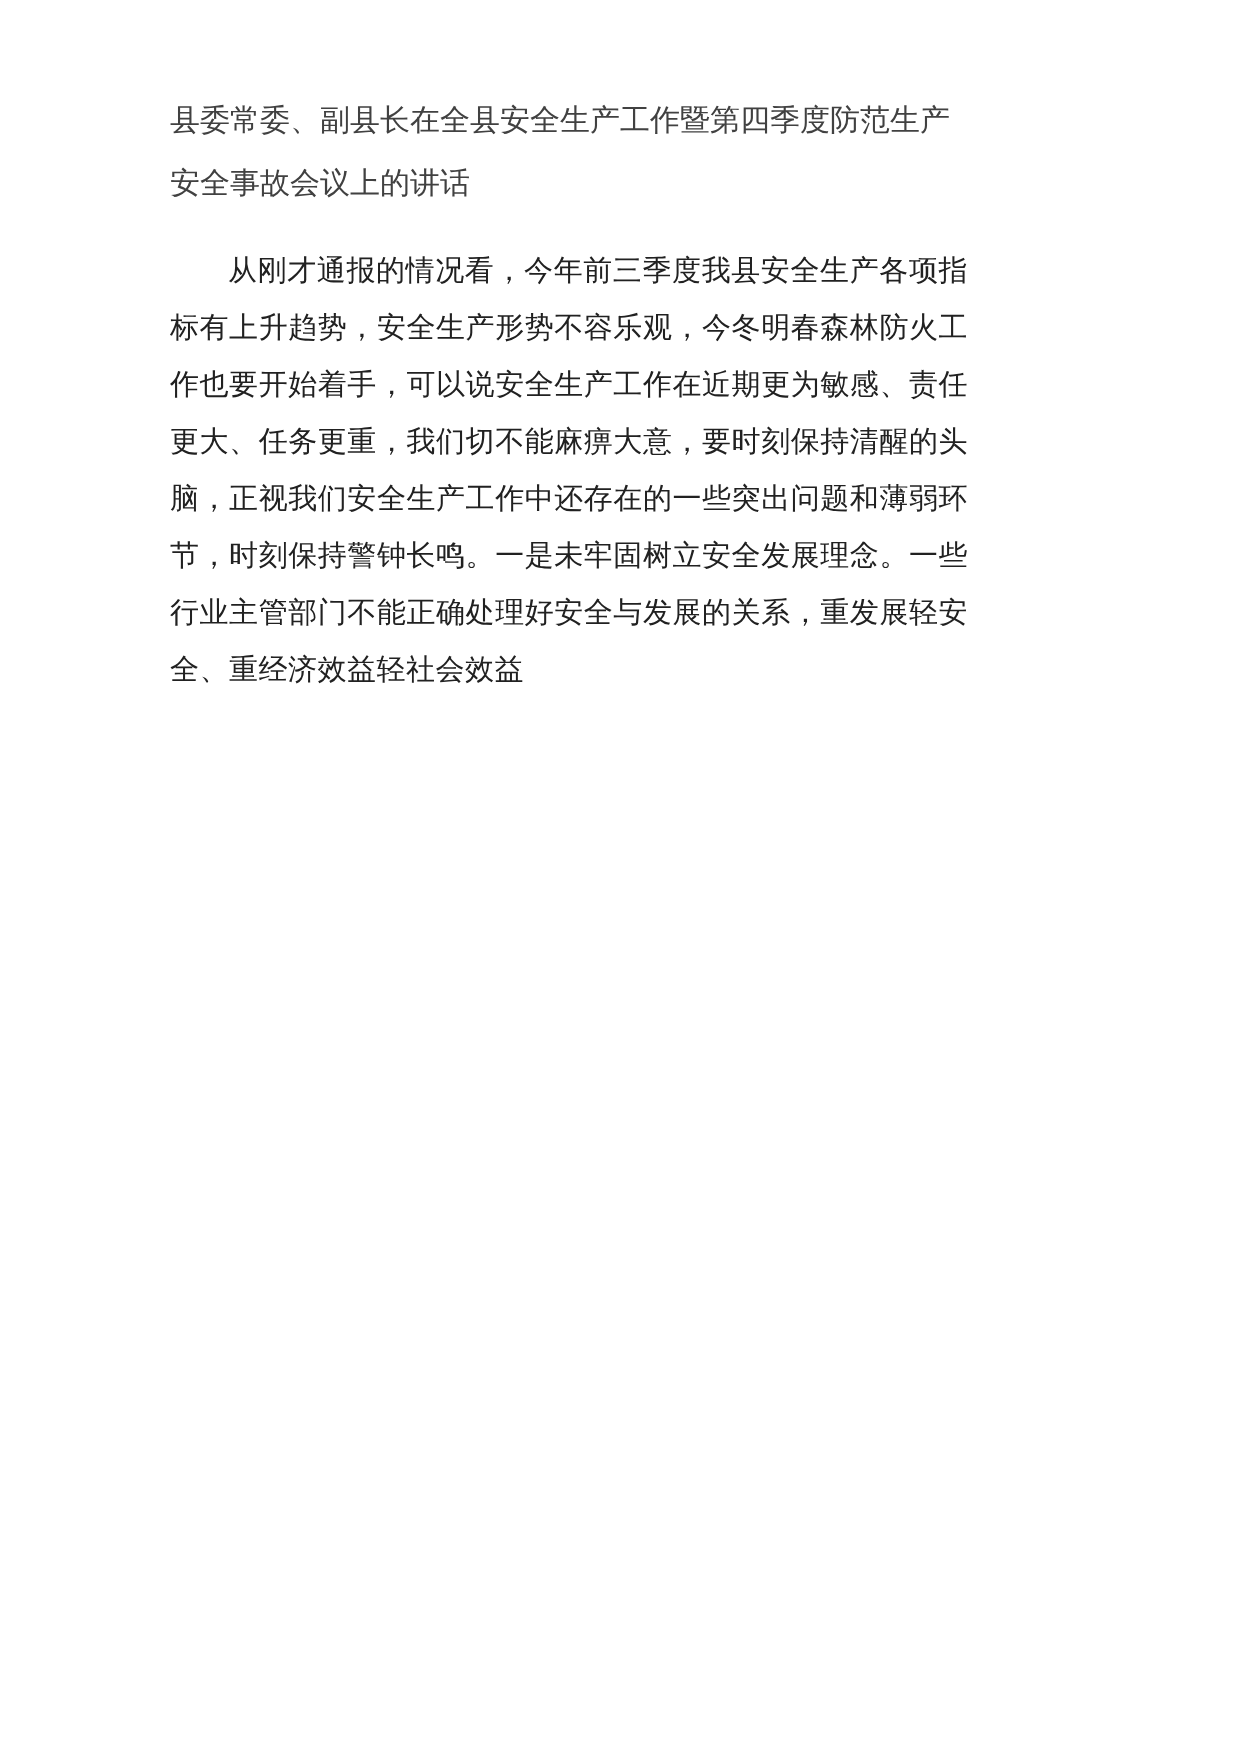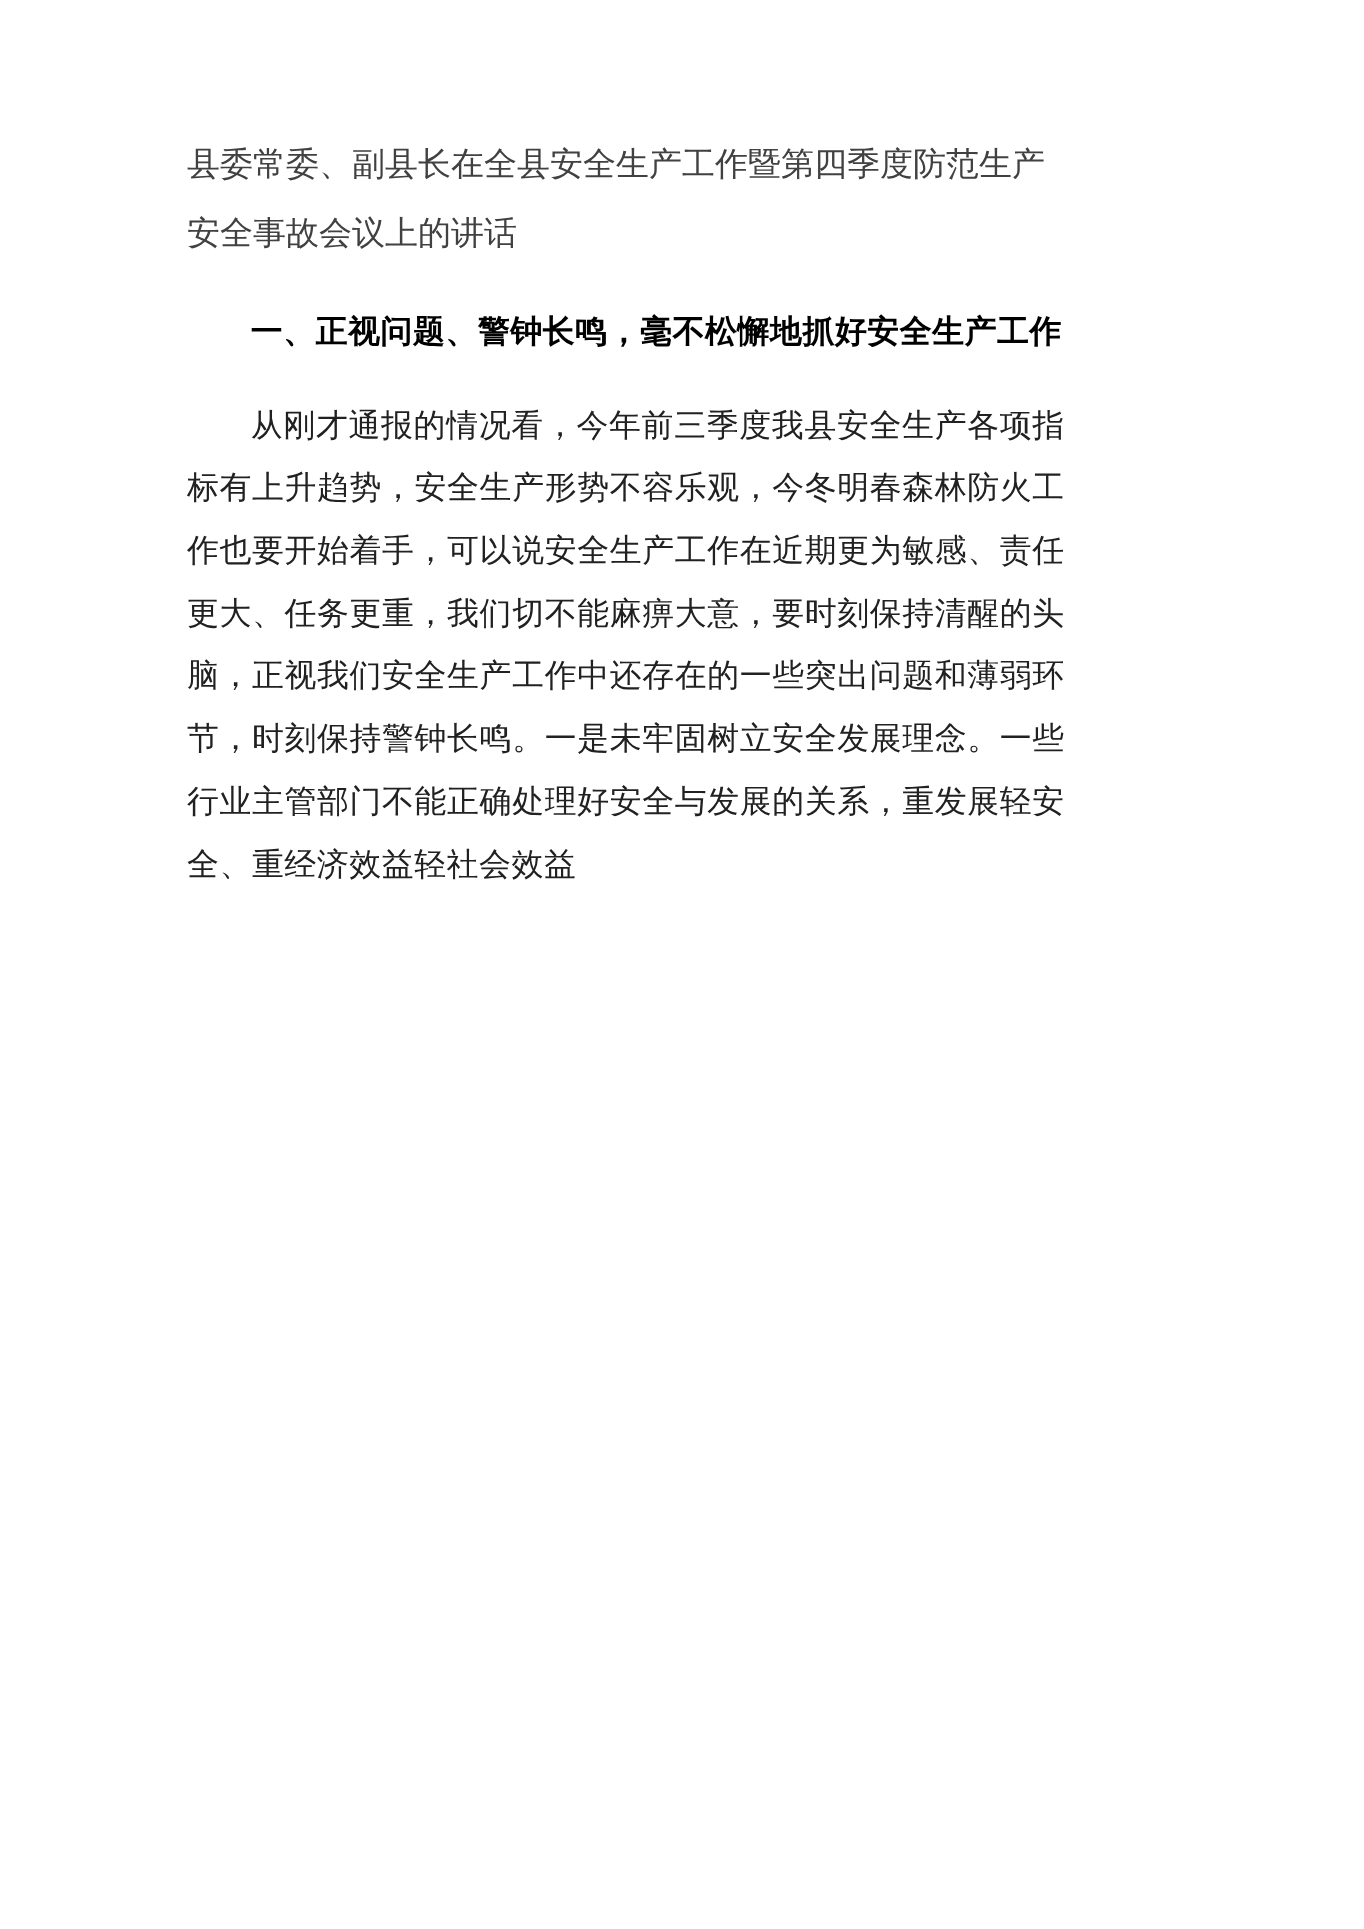--- a/index.html
+++ b/index.html
@@ -7,21 +7,21 @@
     margin: 0;
     padding: 0;
     background: #ffffff;
   }
   .page {
     position: relative;
     width: 1240px;
     height: 1754px;
     margin: 0 auto;
     background: #ffffff;
-    padding: 118px 272px 40px 170px;
+    padding: 88px 272px 40px 170px;
     font-family: "Liberation Sans", "DejaVu Sans", sans-serif;
     color: #212121;
     overflow: hidden;
   }
   .doc-title {
     font-size: 30px;
     line-height: 63px;
     font-weight: 400;
     color: #414141;
     margin: 0;
@@ -54,16 +54,15 @@
   }
 </style>
 </head>
 <body>
 
 <div class="page">
   <h1 class="doc-title">县委常委、副县长在全县安全生产工作暨第四季度防范生产安全事故会议上的讲话</h1>
 
 
 
-  <h2 class="section-heading">一、正视问题、警钟长鸣，毫不松懈地抓好安全生产工作</h2>
 
   <p class="para">从刚才通报的情况看，今年前三季度我县安全生产各项指标有上升趋势，安全生产形势不容乐观，今冬明春森林防火工作也要开始着手，可以说安全生产工作在近期更为敏感、责任更大、任务更重，我们切不能麻痹大意，要时刻保持清醒的头脑，正视我们安全生产工作中还存在的一些突出问题和薄弱环节，时刻保持警钟长鸣。一是未牢固树立安全发展理念。一些行业主管部门不能正确处理好安全与发展的关系，重发展轻安全、重经济效益轻社会效益</p>
 </div>
 
 </body></html>

